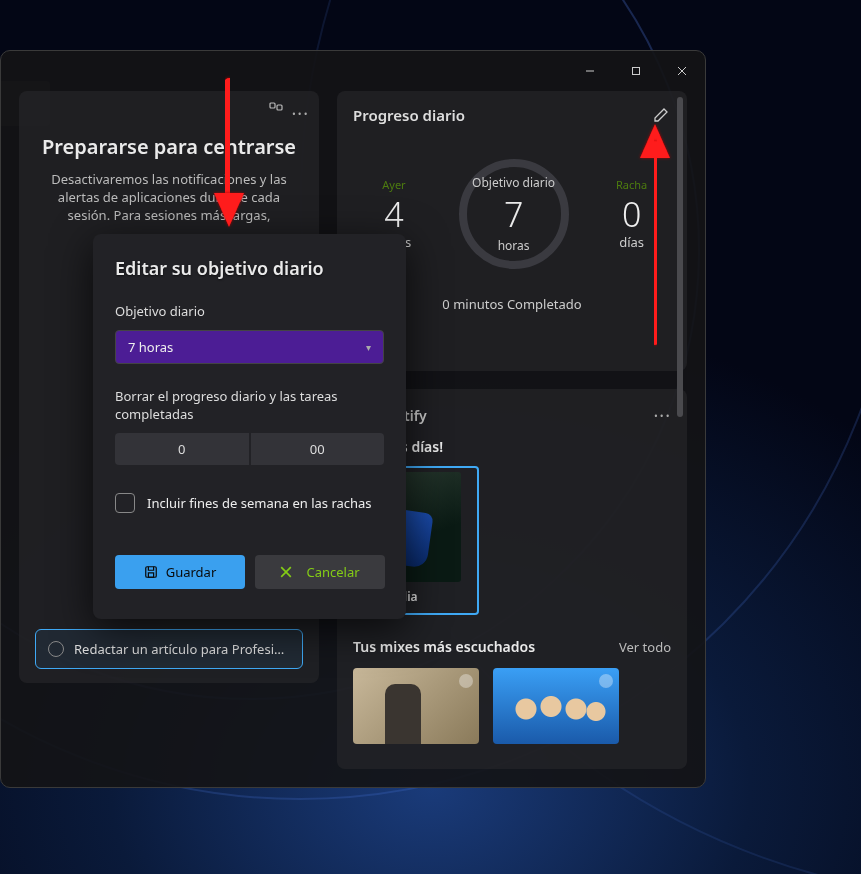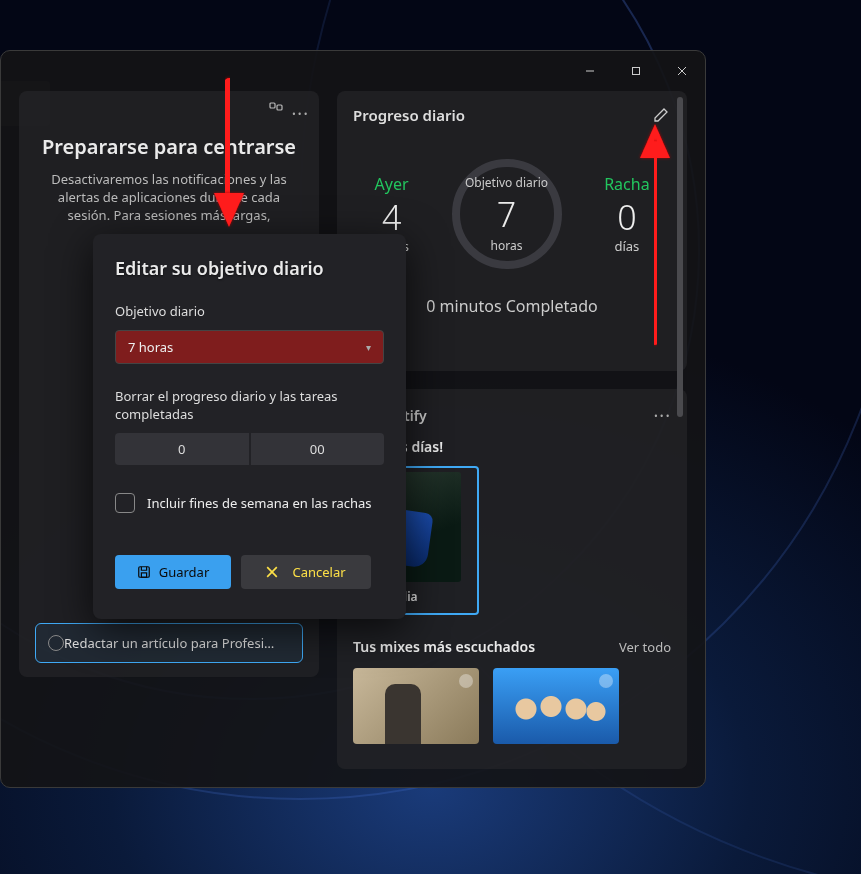--- a/index.html
+++ b/index.html
@@ -56,47 +56,47 @@
   }
 
   
   .prepcard { text-align:center; min-height: 500px; }
   .prepcard .topicons { position:absolute; top:10px; right:10px; display:flex; gap:8px; color:#bbb; }
   .prepcard h2 { font-weight:600; font-size:20px; margin-top:28px; }
   .prepcard p { font-size:13px; color:#bbb; margin-top:10px; line-height:1.4; padding:0 6px;}
 
   
   .task {
-    margin-top: 18px; border:1px solid #3fa9f5; border-radius:6px;
-    padding:10px 12px; display:flex; align-items:center; gap:0;
+    margin-top: 24px; border:1px solid #3fa9f5; border-radius:6px;
+    padding:10px 12px; display:flex; align-items:center; gap:10px;
     background:rgba(63,169,245,.08);
   }
   .task .circle { width:16px; height:16px; border:1.5px solid #888; border-radius:50%; flex-shrink:0;}
   .task span { font-size:13px; color:#ddd; white-space:nowrap; overflow:hidden; text-overflow:ellipsis;}
 
   
   .progcard { min-height: 280px; }
   .progcard .hdr { display:flex; justify-content:space-between; align-items:center; }
   .progcard .hdr h3 { font-size:15px; font-weight:600; color:#ddd;}
   .pencil { width:20px; height:20px; color:#ccc; display:flex; align-items:center; justify-content:center;}
   .progrow { display:flex; justify-content:space-around; align-items:center; margin-top:34px;}
   .stat { text-align:center; }
-  .stat .lbl { font-size:16px; color:#22c55e; }
+  .stat .lbl { font-size:11px; color:#4d7c0f; }
   .stat .num { font-size:34px; font-weight:300; color:#eee; line-height:1.1; margin-top:4px;}
   .stat .unit{ font-size:13px; color:#ccc; }
   .ring {
     width:110px; height:110px; border-radius:50%;
     border:8px solid #3a3a40;
     display:flex; flex-direction:column; align-items:center; justify-content:center;
     flex-shrink: 0;
   }
   .ring .lbl { font-size:12px; color:#ccc; }
   .ring .num { font-size:34px; font-weight:300; }
   .ring .unit{ font-size:12px; color:#ccc; }
-  .completed { text-align:center; font-size:16px; color:#ccc; margin-top:26px;}
+  .completed { text-align:center; font-size:13px; color:#ccc; margin-top:26px;}
 
   
   .spotcard { min-height: 380px; overflow:hidden;}
   .spotcard .shdr { display:flex; justify-content:space-between; align-items:center;}
   .spotcard .brand { display:flex; align-items:center; gap:6px; font-size:14px; font-weight:600; color:#ccc;}
   .spotbrandicon { width:20px; height:20px; border-radius:50%; background:#888; display:flex; align-items:center; justify-content:center;}
   .spotbrandicon::after { content:""; width:10px; height:10px; border-radius:50%;
     background: repeating-linear-gradient(#222 0 2px, transparent 2px 4px);}
   .dots { color:#aaa; font-size:18px; letter-spacing:1px; }
   .greet { font-weight:600; font-size:14px; margin-top:10px;}
@@ -156,21 +156,21 @@
     padding: 22px 22px 30px 22px;
     z-index: 50;
     margin-left: 10px;
   }
   .dialog h3 {
     font-size:18px; font-weight:600;
     text-shadow: 0 1px 2px rgba(0,0,0,.6);
   }
   .dialog .flabel { font-size:13px; color:#ddd; margin-top:22px; display:block;}
   .dialog .select {
-    margin-top:10px; width:100%; height:34px; background:#7f1d1d; border:1px solid #444;
+    margin-top:10px; width:100%; height:34px; background:#4c1d95; border:1px solid #444;
     border-radius:4px; display:flex; align-items:center; justify-content:space-between;
     padding:0 12px; font-size:13px; color:#eee;
   }
   .dialog .select .chev { font-size:10px; color:#aaa;}
   .dialog .flabel2 { font-size:13px; color:#ddd; margin-top:24px; line-height:1.35;}
   .dialog .twonum {
     display:flex; gap:2px; margin-top:10px;
   }
   .dialog .twonum .cell {
     flex:1; height:32px; background:#333338; display:flex; align-items:center; justify-content:center;
@@ -183,22 +183,22 @@
   }
   .dialog .check .box {
     width:20px; height:20px; border:1.5px solid #888; border-radius:4px; flex-shrink:0;
   }
   .dialog .check span { font-size:13px; color:#eee;}
   .dialog .btns { display:flex; gap:10px; margin-top:42px;}
   .dialog .btn {
     flex:0 0 auto; height:34px; border-radius:4px; display:flex; align-items:center;
     justify-content:center; gap:8px; font-size:13px; padding:0 16px;
   }
-  .dialog .btn.primary { background:#3aa0ef; color:#0a0a0a; width:116px;}
-  .dialog .btn.secondary { background:#3a3a3e; color:#fde047; width:130px;gap:14px;}
+  .dialog .btn.primary { background:#3aa0ef; color:#0a0a0a; width:130px;}
+  .dialog .btn.secondary { background:#3a3a3e; color:#84cc16; width:130px;gap:14px;}
 
   
   .arrow {
     position:absolute; z-index:200; pointer-events:none;
   }
   svg { display:block; }
 </style>
 </head>
 <body>
 

